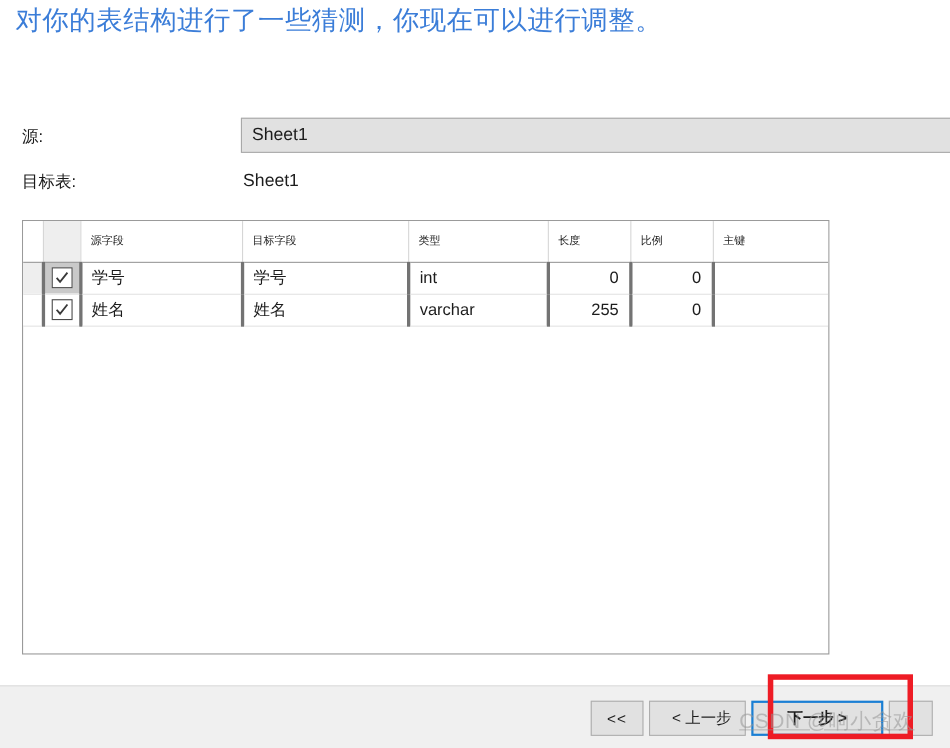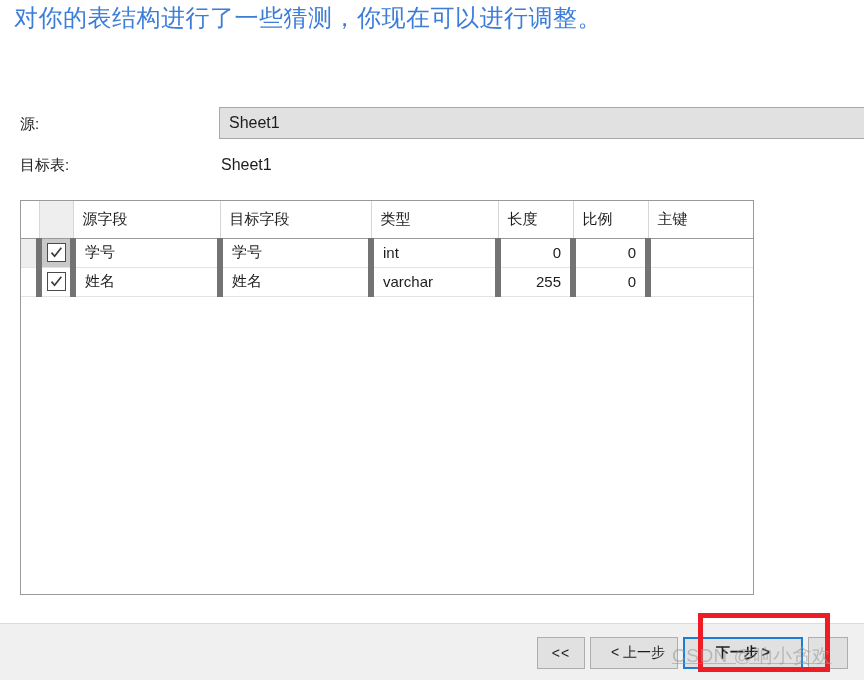--- a/index.html
+++ b/index.html
@@ -97,38 +97,38 @@
   .grid-table col.c-pk    { width: 105px; }
 
   .grid-table thead th {
     height: 37px;
     background: #ffffff;
     border-right: 1px solid #d6d6d6;
     border-bottom: 1px solid #9a9a9a;
     font-weight: normal;
     text-align: left;
     padding: 0 0 0 9px;
-    font-size: 15px;
+    font-size: 10px;
     color: #1c1c1c;
     vertical-align: middle;
     box-sizing: border-box;
   }
   .grid-table thead th.ind-head {
     background: #ffffff;
     padding: 0;
   }
   .grid-table thead th.chk-head {
     background: #eeeeee;
     padding: 0;
   }
   .grid-table thead th.last { border-right: none; }
 
   .grid-table tbody td {
     height: 29px;
-    border-right: 6px solid #737373;
+    border-right: 3px solid #737373;
     border-bottom: 1px solid #e3e3e3;
     padding: 0 0 0 9px;
     vertical-align: middle;
     box-sizing: border-box;
     background: #ffffff;
   }
   .grid-table tbody td.num {
     text-align: right;
     padding: 0 9px 0 0;
   }

